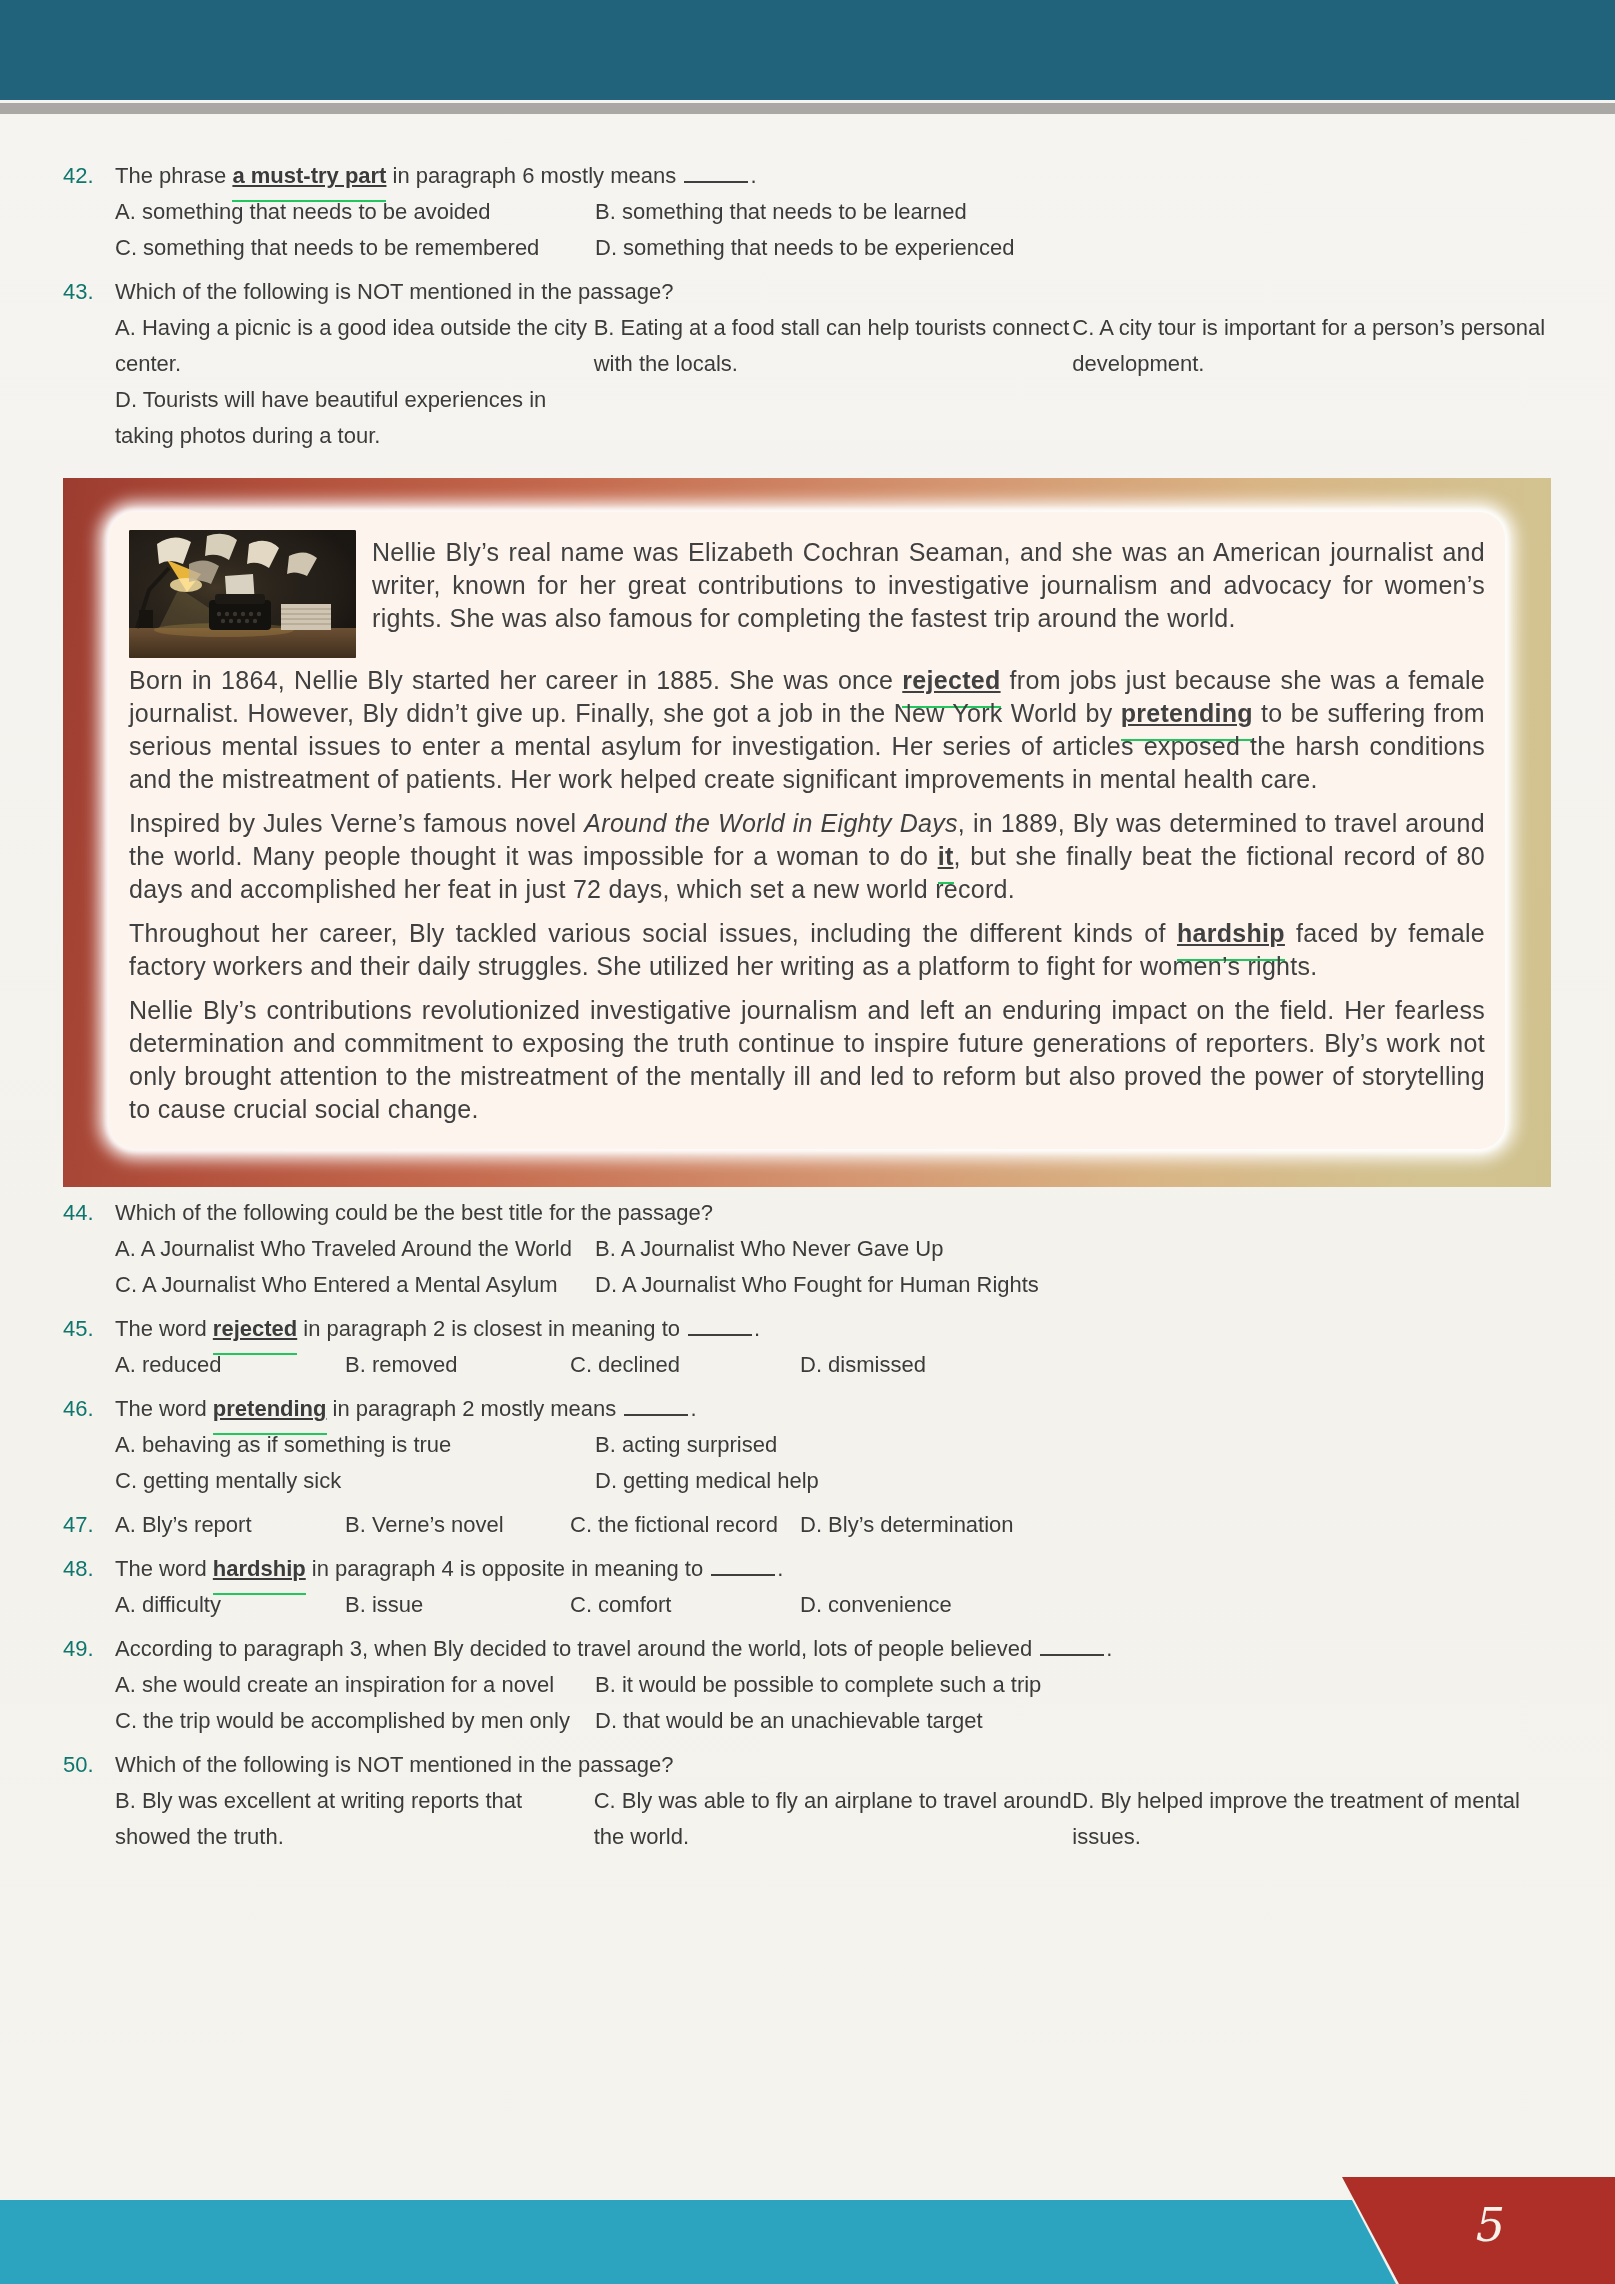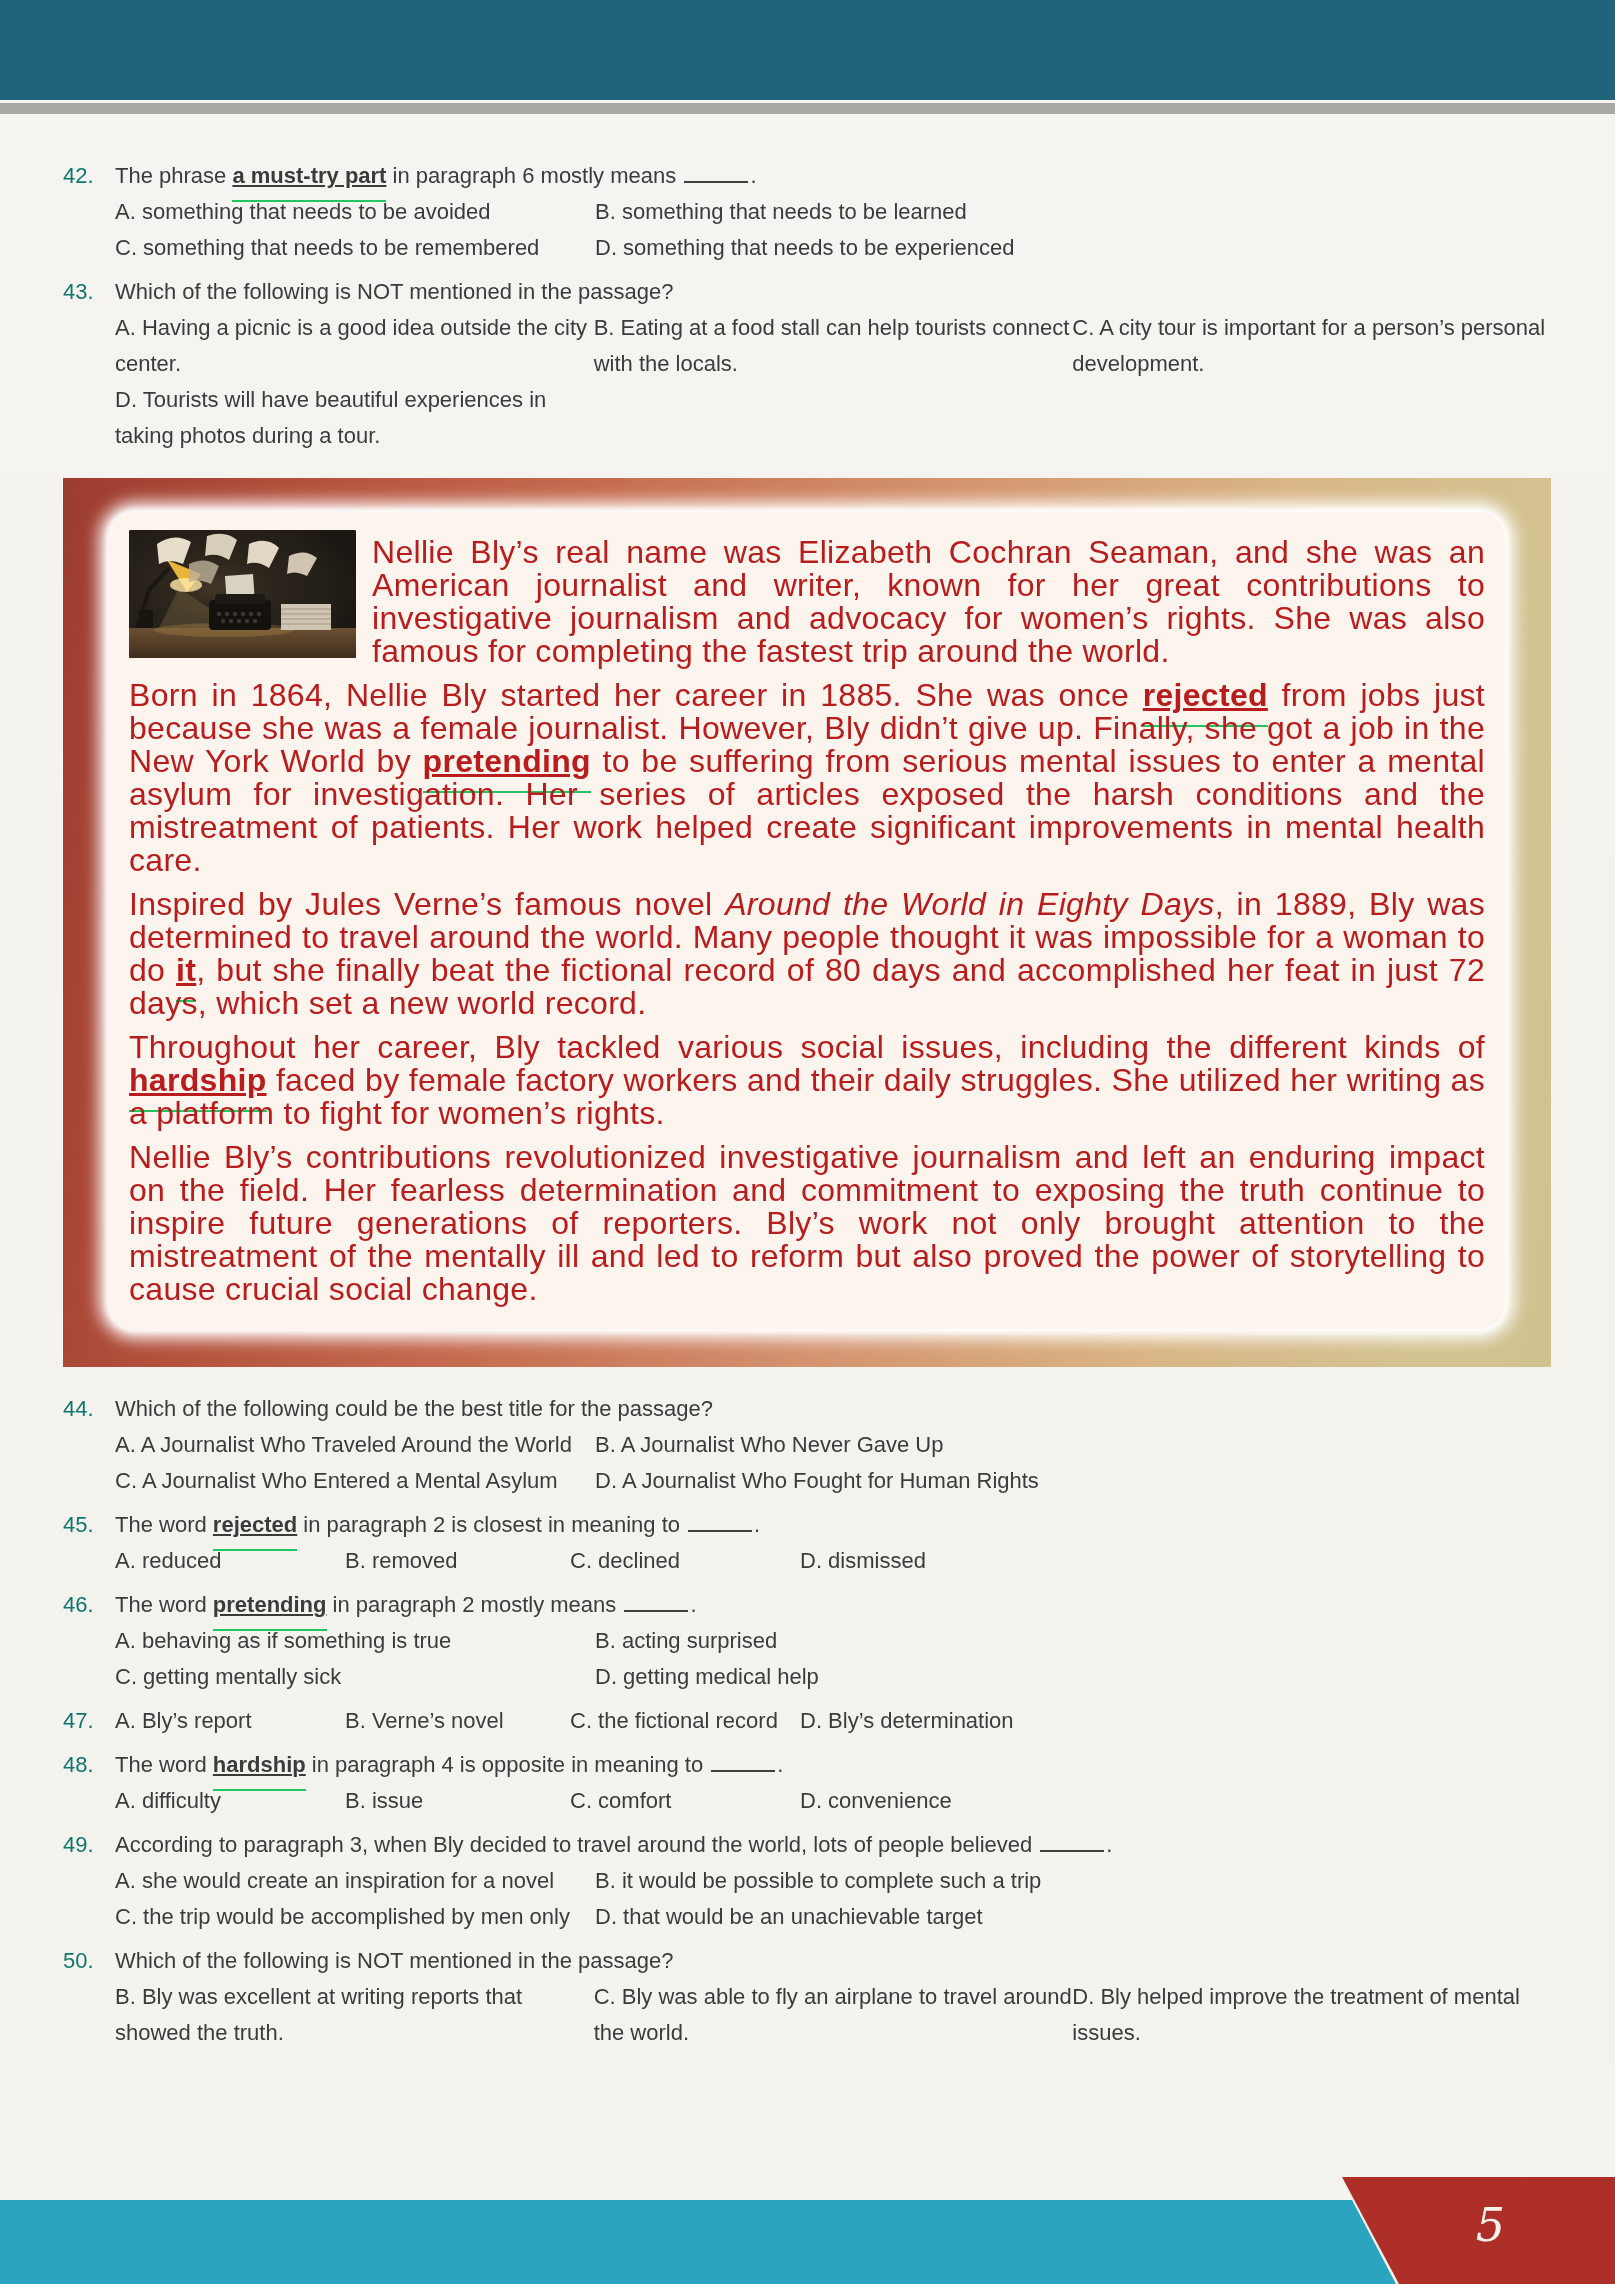--- a/index.html
+++ b/index.html
@@ -28,21 +28,21 @@
   
   .passage-wrap{
     margin-top:24px;
     padding:34px 46px 38px 46px;
     background:linear-gradient(99deg,#9c3c30 0%,#b2503c 14%,#c56a4e 32%,#d4946f 55%,#d9b585 75%,#d3c391 92%,#d0c28f 100%);
   }
   .passage-inner{
     background:#fcf4ed;border-radius:26px;
     box-shadow:0 0 16px 10px rgba(255,255,255,.95),0 0 5px 3px rgba(255,255,255,.85);
     padding:14px 20px 12px 20px;
-    font-size:32px;line-height:33px;letter-spacing:.3px;text-align:justify;color:#b91c1c;
+    font-size:25px;line-height:33px;letter-spacing:.3px;text-align:justify;color:#404040;
   }
   .pimg{float:left;width:227px;height:128px;margin:4px 16px 6px 0;border-radius:2px;overflow:hidden;background:#241f19;}
   .para{margin:0 0 11px 0;}
   .para.first{margin-top:10px;}
   .para.clear{clear:both;}
   
   .footer-teal{position:absolute;left:0;bottom:0;width:1400px;height:84px;background:#2ca4c0;
     -webkit-clip-path:polygon(0 0,1352px 0,1396px 100%,0 100%);clip-path:polygon(0 0,1352px 0,1396px 100%,0 100%);}
   .footer-red{position:absolute;right:0;bottom:0;width:273px;height:107px;background:#ad2f28;
     -webkit-clip-path:polygon(0 0,100% 0,100% 100%,57px 100%);clip-path:polygon(0 0,100% 0,100% 100%,57px 100%);
@@ -148,21 +148,21 @@
       <div id="passage-paragraphs">
           <p class="para first"><span>Nellie Bly’s real name was Elizabeth Cochran Seaman, and she was an American journalist and writer, known for her great contributions to investigative journalism and advocacy for women’s rights. She was also famous for completing the fastest trip around the world.</span></p>
           <p class="para clear"><span>Born in 1864, Nellie Bly started her career in 1885. She was once </span><span class="kw">rejected</span><span> from jobs just because she was a female journalist. However, Bly didn’t give up. Finally, she got a job in the New York World by </span><span class="kw">pretending</span><span> to be suffering from serious mental issues to enter a mental asylum for investigation. Her series of articles exposed the harsh conditions and the mistreatment of patients. Her work helped create significant improvements in mental health care.</span></p>
           <p class="para clear"><span>Inspired by Jules Verne’s famous novel </span><span class="it">Around the World in Eighty Days</span><span>, in 1889, Bly was determined to travel around the world. Many people thought it was impossible for a woman to do </span><span class="kw">it</span><span>, but she finally beat the fictional record of 80 days and accomplished her feat in just 72 days, which set a new world record.</span></p>
           <p class="para clear"><span>Throughout her career, Bly tackled various social issues, including the different kinds of </span><span class="kw">hardship</span><span> faced by female factory workers and their daily struggles. She utilized her writing as a platform to fight for women’s rights.</span></p>
           <p class="para clear"><span>Nellie Bly’s contributions revolutionized investigative journalism and left an enduring impact on the field. Her fearless determination and commitment to exposing the truth continue to inspire future generations of reporters. Bly’s work not only brought attention to the mistreatment of the mentally ill and led to reform but also proved the power of storytelling to cause crucial social change.</span></p>
         </div>
     </div>
   </div>
 
-  <div id="bottom-questions" style="margin-top:24px">
+  <div id="bottom-questions" style="margin-top:8px">
       <div class="q">
         <div class="num">44.</div>
         <div class="qbody">
           <div class="stem"><span>Which of the following could be the best title for the passage?</span></div>
           <div class="opts c2">
             <div class="opt">A. A Journalist Who Traveled Around the World</div>
             <div class="opt">B. A Journalist Who Never Gave Up</div>
             <div class="opt">C. A Journalist Who Entered a Mental Asylum</div>
             <div class="opt">D. A Journalist Who Fought for Human Rights</div>
           </div>

